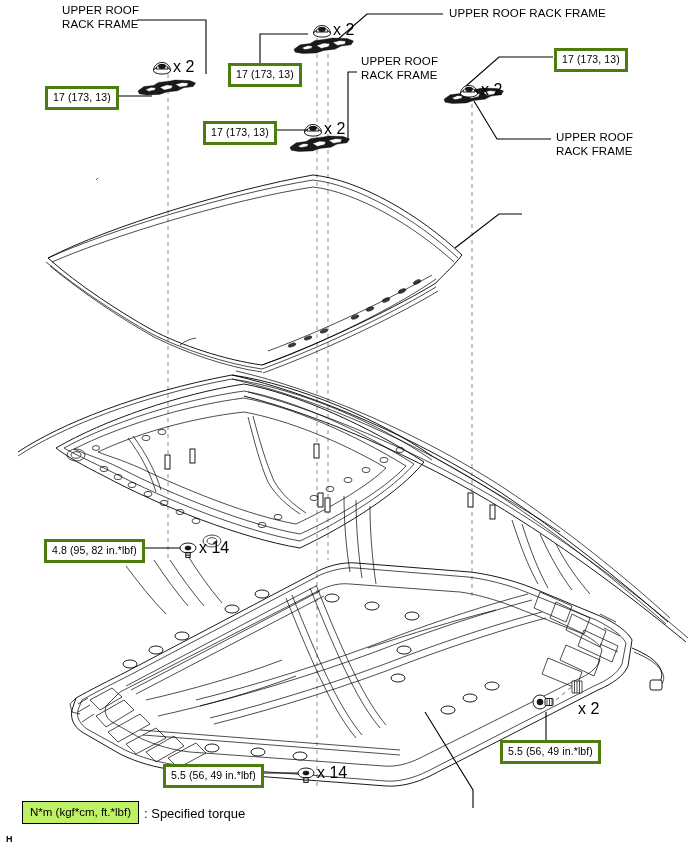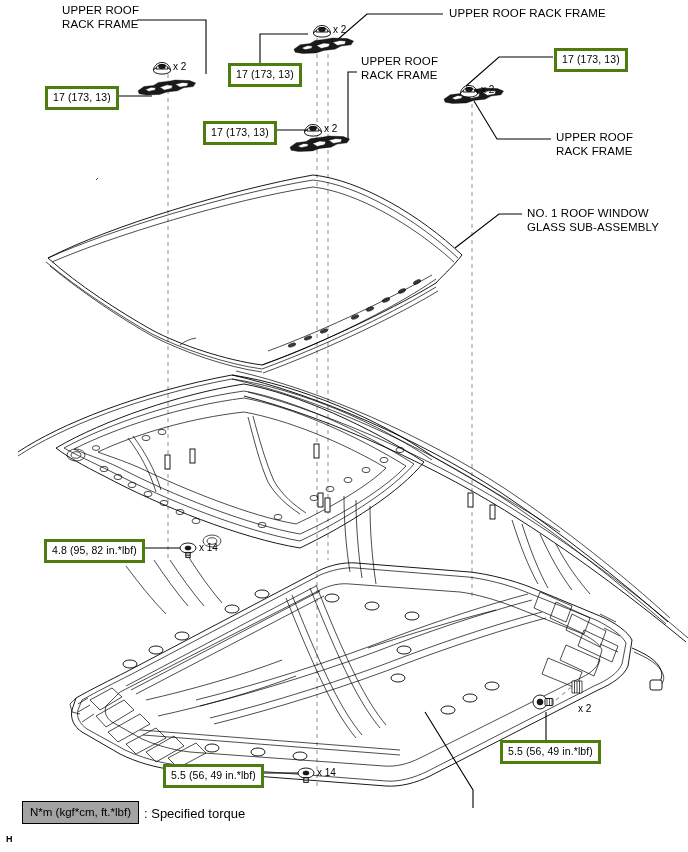--- a/index.html
+++ b/index.html
@@ -37,28 +37,28 @@
   }
   .txt {
     position: absolute;
     font-size: 11.5px;
     line-height: 13.5px;
     white-space: pre;
     letter-spacing: 0.1px;
   }
   .qty {
     position: absolute;
-    font-size: 10px;
+    font-size: 16px;
     line-height: 12px;
     white-space: nowrap;
   }
   .legend-box {
     position: absolute;
     border: 1px solid #000;
-    background: #a3a3a3;
+    background: #bef264;
     font-size: 11.5px;
     padding: 4px 7px 5px 7px;
     white-space: nowrap;
     box-sizing: border-box;
   }
   .legend-tail {
     position: absolute;
     font-size: 13px;
     white-space: nowrap;
   }
@@ -424,22 +424,20 @@
   <div class="qty" style="left:481px; top:84px;">x 2</div>
 
   <div class="txt" style="left:449px; top:7px;">UPPER ROOF RACK FRAME</div>
 
   <div class="txt" style="left:361px; top:55px;">UPPER ROOF
 RACK FRAME</div>
 
   <div class="txt" style="left:556px; top:131px;">UPPER ROOF
 RACK FRAME</div>
 
-  <div class="txt" style="left:527px; top:207px;">NO. 1 ROOF WINDOW
-GLASS SUB-ASSEMBLY</div>
 
   <div class="cbox" style="left:44px; top:539px;">4.8 (95, 82 in.*lbf)</div>
 
   <div class="qty" style="left:199px; top:542px;">x 14</div>
 
   <div class="cbox" style="left:163px; top:764px;">5.5 (56, 49 in.*lbf)</div>
 
   <div class="qty" style="left:317px; top:767px;">x 14</div>
 
   <div class="cbox" style="left:500px; top:740px;">5.5 (56, 49 in.*lbf)</div>

